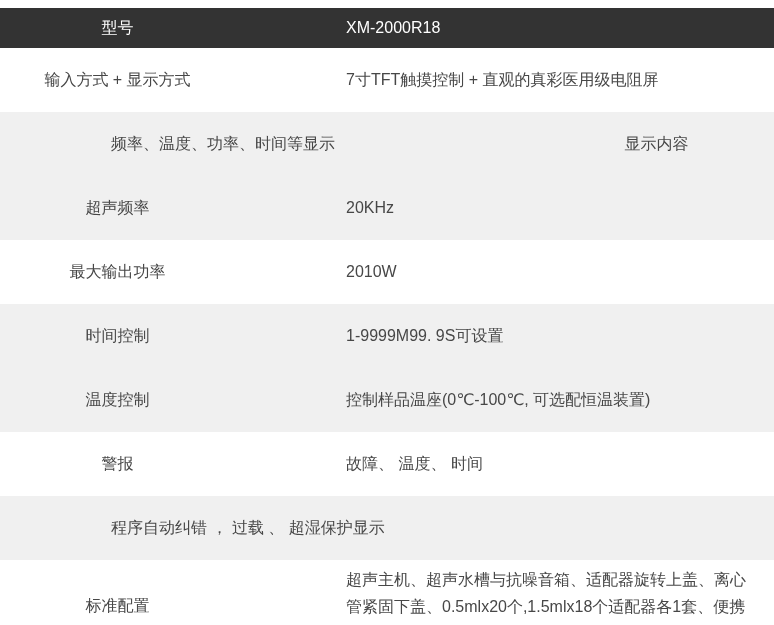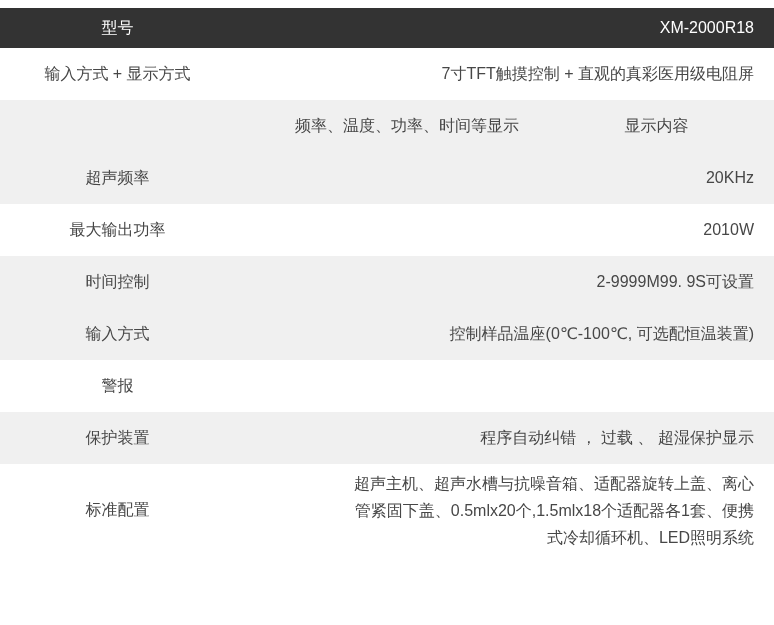--- a/index.html
+++ b/index.html
@@ -19,42 +19,42 @@
   }
   .spec-table{
     width:774px;
     padding-top:8px;
     background:#ffffff;
   }
   .row{
     display:flex;
     align-items:center;
     width:100%;
-    height:52px;
+    height:64px;
     background:var(--row-bg);
     font-size:16px;
   }
   .row.alt{background:var(--row-alt-bg);}
   .row.header-row{
     height:40px;
     background:var(--header-bg);
     color:var(--header-text);
   }
   .row.last{height:92px;}
   .cell{line-height:1.35;}
   .cell.label{
     width:235px;
     text-align:center;
     flex:0 0 235px;
   }
   .cell.value{
     flex:1;
     padding-left:111px;
     padding-right:20px;
-    text-align:right;
+    text-align:left;
   }
   .row.last .cell.value{line-height:27px;}
 </style>
 </head>
 <body>
 
 <div class="spec-table">
   <div class="row header-row">
     <div class="cell label">型号</div>
     <div class="cell value">XM-2000R18</div>
@@ -76,35 +76,35 @@
     <div class="cell value">20KHz</div>
   </div>
 
   <div class="row">
     <div class="cell label">最大输出功率</div>
     <div class="cell value">2010W</div>
   </div>
 
   <div class="row alt">
     <div class="cell label">时间控制</div>
-    <div class="cell value">2-9999M99. 9S可设置</div>
+    <div class="cell value">1-9999M99. 9S可设置</div>
   </div>
 
 
   <div class="row alt">
-    <div class="cell label">输入方式</div>
+    <div class="cell label">温度控制</div>
     <div class="cell value">控制样品温座(0℃-100℃, 可选配恒温装置)</div>
   </div>
 
   <div class="row">
     <div class="cell label">警报</div>
+    <div class="cell value">故障、 温度、 时间</div>
   </div>
 
   <div class="row alt">
-    <div class="cell label">保护装置</div>
     <div class="cell value">程序自动纠错 ， 过载 、 超湿保护显示</div>
   </div>
 
   <div class="row last">
     <div class="cell label">标准配置</div>
     <div class="cell value">超声主机、超声水槽与抗噪音箱、适配器旋转上盖、离心管紧固下盖、0.5mlx20个,1.5mlx18个适配器各1套、便携式冷却循环机、LED照明系统</div>
   </div>
 </div>
 </div>
 

